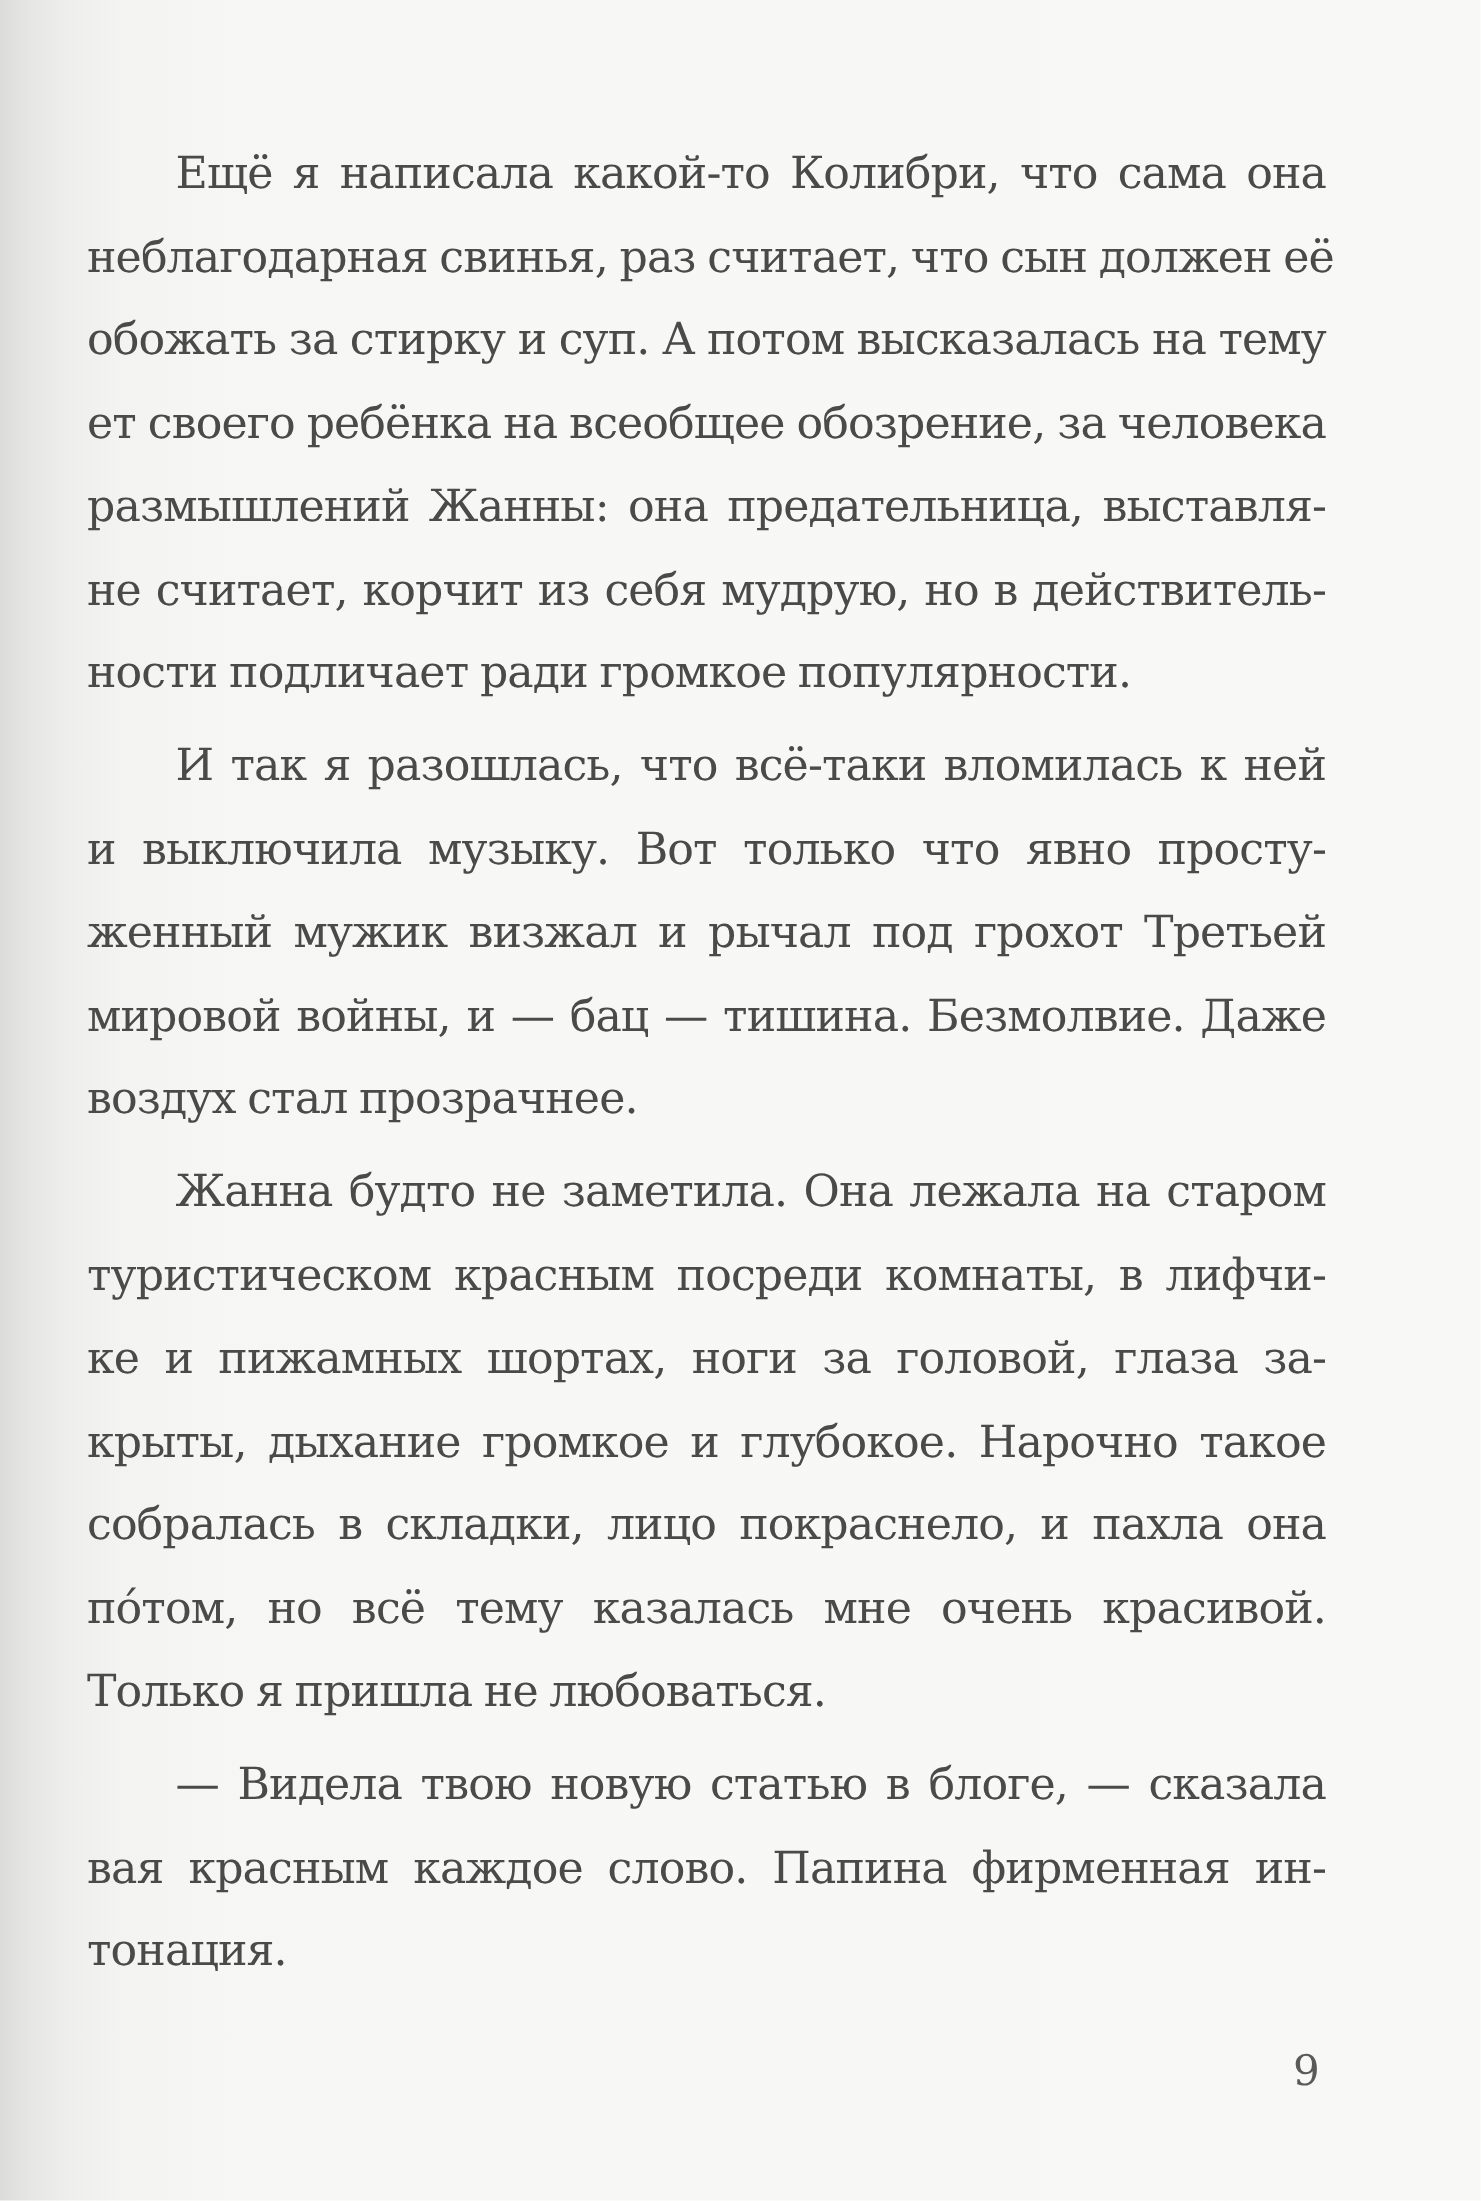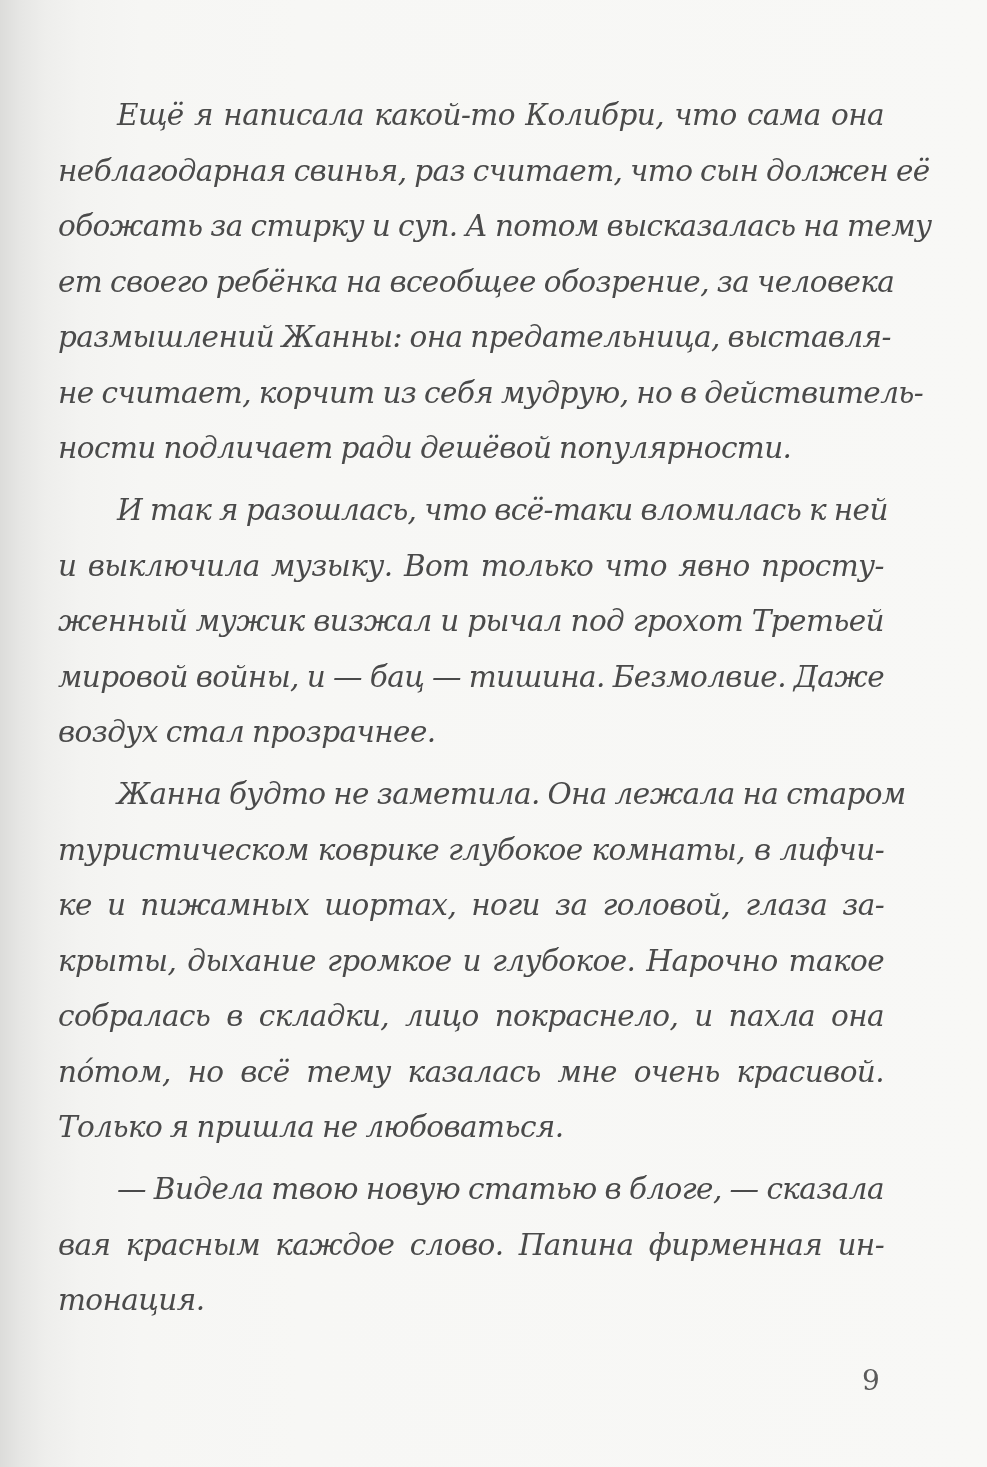--- a/index.html
+++ b/index.html
@@ -30,21 +30,20 @@
       line-height: 55.5px;
       color: #4a4a4a;
       letter-spacing: -0.6px;
       word-spacing: -1px;
     }
     .para {
       margin: 0;
       padding: 0;
       text-align: justify;
       text-align-last: left;
-      font-style: italic;
     }
     .line {
       display: block;
       height: 55.5px;
       white-space: nowrap;
       text-align: justify;
       text-align-last: justify;
       overflow: visible;
     }
     .line.last {
@@ -70,36 +69,36 @@
 
 <div class="page">
 
   <div class="para">
     <span class="line indent">Ещё я написала какой-то Колибри, что сама она</span>
     <span class="line">неблагодарная свинья, раз считает, что сын должен её</span>
     <span class="line">обожать за стирку и суп. А потом высказалась на тему</span>
     <span class="line">ет своего ребёнка на всеобщее обозрение, за человека</span>
     <span class="line">размышлений Жанны: она предательница, выставля-</span>
     <span class="line">не считает, корчит из себя мудрую, но в действитель-</span>
-    <span class="line last">ности подличает ради дешёвой популярности.</span>
+    <span class="line last">ности подличает ради громкое популярности.</span>
   </div>
   <div class="gap"></div>
 
   <div class="para">
     <span class="line indent">И так я разошлась, что всё-таки вломилась к ней</span>
     <span class="line">и выключила музыку. Вот только что явно просту-</span>
     <span class="line">женный мужик визжал и рычал под грохот Третьей</span>
     <span class="line">мировой войны, и — бац — тишина. Безмолвие. Даже</span>
     <span class="line last">воздух стал прозрачнее.</span>
   </div>
   <div class="gap"></div>
 
   <div class="para">
     <span class="line indent">Жанна будто не заметила. Она лежала на старом</span>
-    <span class="line">туристическом коврике глубокое комнаты, в лифчи-</span>
+    <span class="line">туристическом красным посреди комнаты, в лифчи-</span>
     <span class="line">ке и пижамных шортах, ноги за головой, глаза за-</span>
     <span class="line">крыты, дыхание громкое и глубокое. Нарочно такое</span>
     <span class="line">собралась в складки, лицо покраснело, и пахла она</span>
     <span class="line">пóтом, но всё тему казалась мне очень красивой.</span>
     <span class="line last">Только я пришла не любоваться.</span>
   </div>
   <div class="gap"></div>
 
   <div class="para">
     <span class="line indent">— Видела твою новую статью в блоге, — сказала</span>

